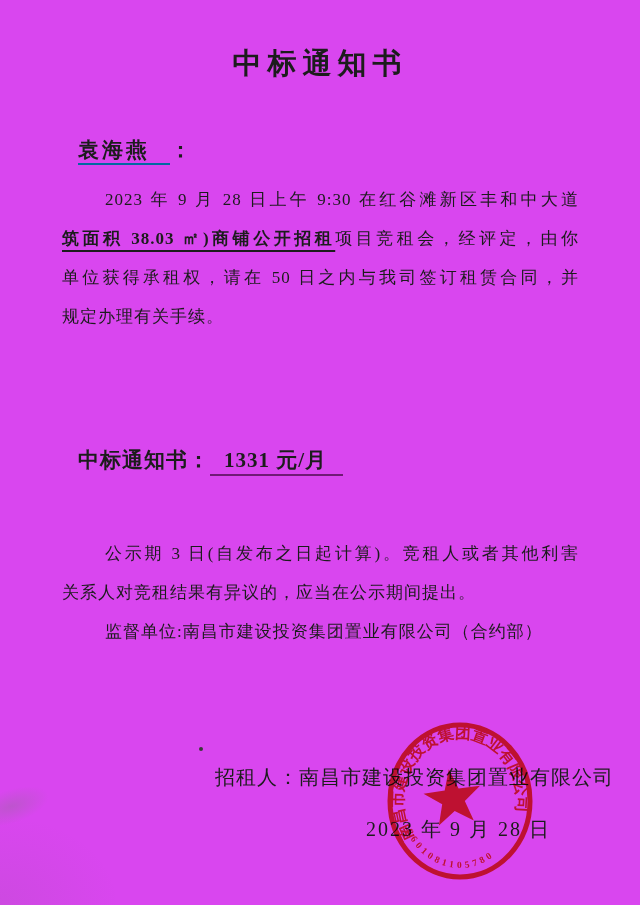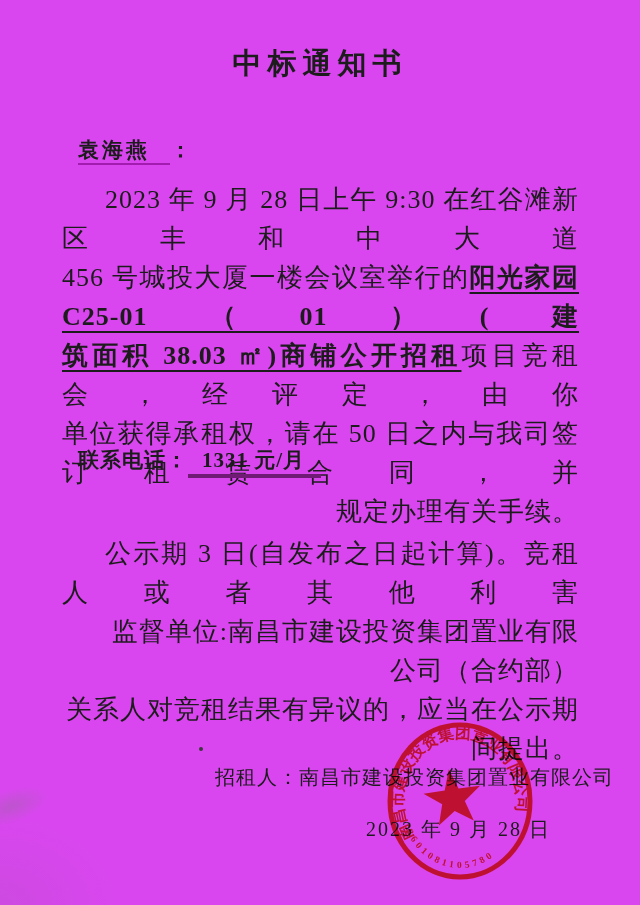--- a/index.html
+++ b/index.html
@@ -15,46 +15,46 @@
   .title{
     position:absolute;top:44px;left:0;width:640px;
     text-align:center;
     font-size:29px;font-weight:700;letter-spacing:6px;
   }
   .recipient{
     position:absolute;top:136px;left:78px;
     font-size:21px;font-weight:700;
   }
   .recipient .uname{
-    border-bottom:2px solid #a21caf;
+    border-bottom:2px solid #0369a1;
     padding-right:20px;padding-bottom:1px;
     letter-spacing:3px;
   }
   .bodyblock{
     position:absolute;left:62px;width:517px;
-    font-size:26px;line-height:39px;
+    font-size:17px;line-height:39px;
     letter-spacing:1px;
   }
   .para1{top:180px;}
   .notice{top:534px;}
   .jline{text-align:justify;text-align-last:justify;}
-  .lline{text-align:right;}
+  .lline{text-align:left;}
   .indent{text-indent:43px;}
   .em{
     font-weight:700;
     text-decoration:underline;
     text-decoration-thickness:2px;
     text-underline-offset:6px;
   }
   .result{
     position:absolute;top:446px;left:78px;
     font-size:21px;font-weight:700;letter-spacing:1px;
   }
   .result .uval{
-    border-bottom:4px solid #701a75;
+    border-bottom:2px solid #701a75;
     padding:0 16px 2px 14px;
   }
   .sig-issuer{
     position:absolute;top:764px;left:215px;
     font-size:20px;letter-spacing:1px;
   }
   .sig-date{
     position:absolute;top:816px;left:366px;
     font-size:20px;letter-spacing:2px;
   }
@@ -87,34 +87,33 @@
 <div class="page">
 
   <div class="title">中标通知书</div>
 
   <div class="recipient">
     <span class="uname">袁海燕</span><span>：</span>
   </div>
 
   <div class="bodyblock para1">
     <div class="jline indent">2023 年 9 月 28 日上午 9:30 在红谷滩新区丰和中大道</div>
-    <div class="jline"><span>456 号城投大厦一楼会议室举行的</span><span class="em">阳光家园 C25-01（01）(建</span></div>
     <div class="jline"><span class="em">筑面积 38.03 ㎡)商铺公开招租</span><span>项目竞租会，经评定，由你</span></div>
     <div class="jline">单位获得承租权，请在 50 日之内与我司签订租赁合同，并</div>
     <div class="lline">规定办理有关手续。</div>
   </div>
 
   <div class="result">
-    <span>联系电话：</span><span class="uval">1331 元/月</span>
+    <span>中标通知书：</span><span class="uval">1331 元/月</span>
   </div>
 
   <div class="bodyblock notice">
     <div class="jline indent">公示期 3 日(自发布之日起计算)。竞租人或者其他利害</div>
+    <div class="lline">关系人对竞租结果有异议的，应当在公示期间提出。</div>
     <div class="lline indent">监督单位:南昌市建设投资集团置业有限公司（合约部）</div>
-    <div class="lline">关系人对竞租结果有异议的，应当在公示期间提出。</div>
   </div>
 
   <div class="speck"></div>
   <div class="smudge"></div>
   <div class="corner-shade"></div>
 
   <div class="sig-issuer">招租人：南昌市建设投资集团置业有限公司</div>
   <div class="sig-date">2023 年 9 月 28 日</div>
 
   <div class="seal">

